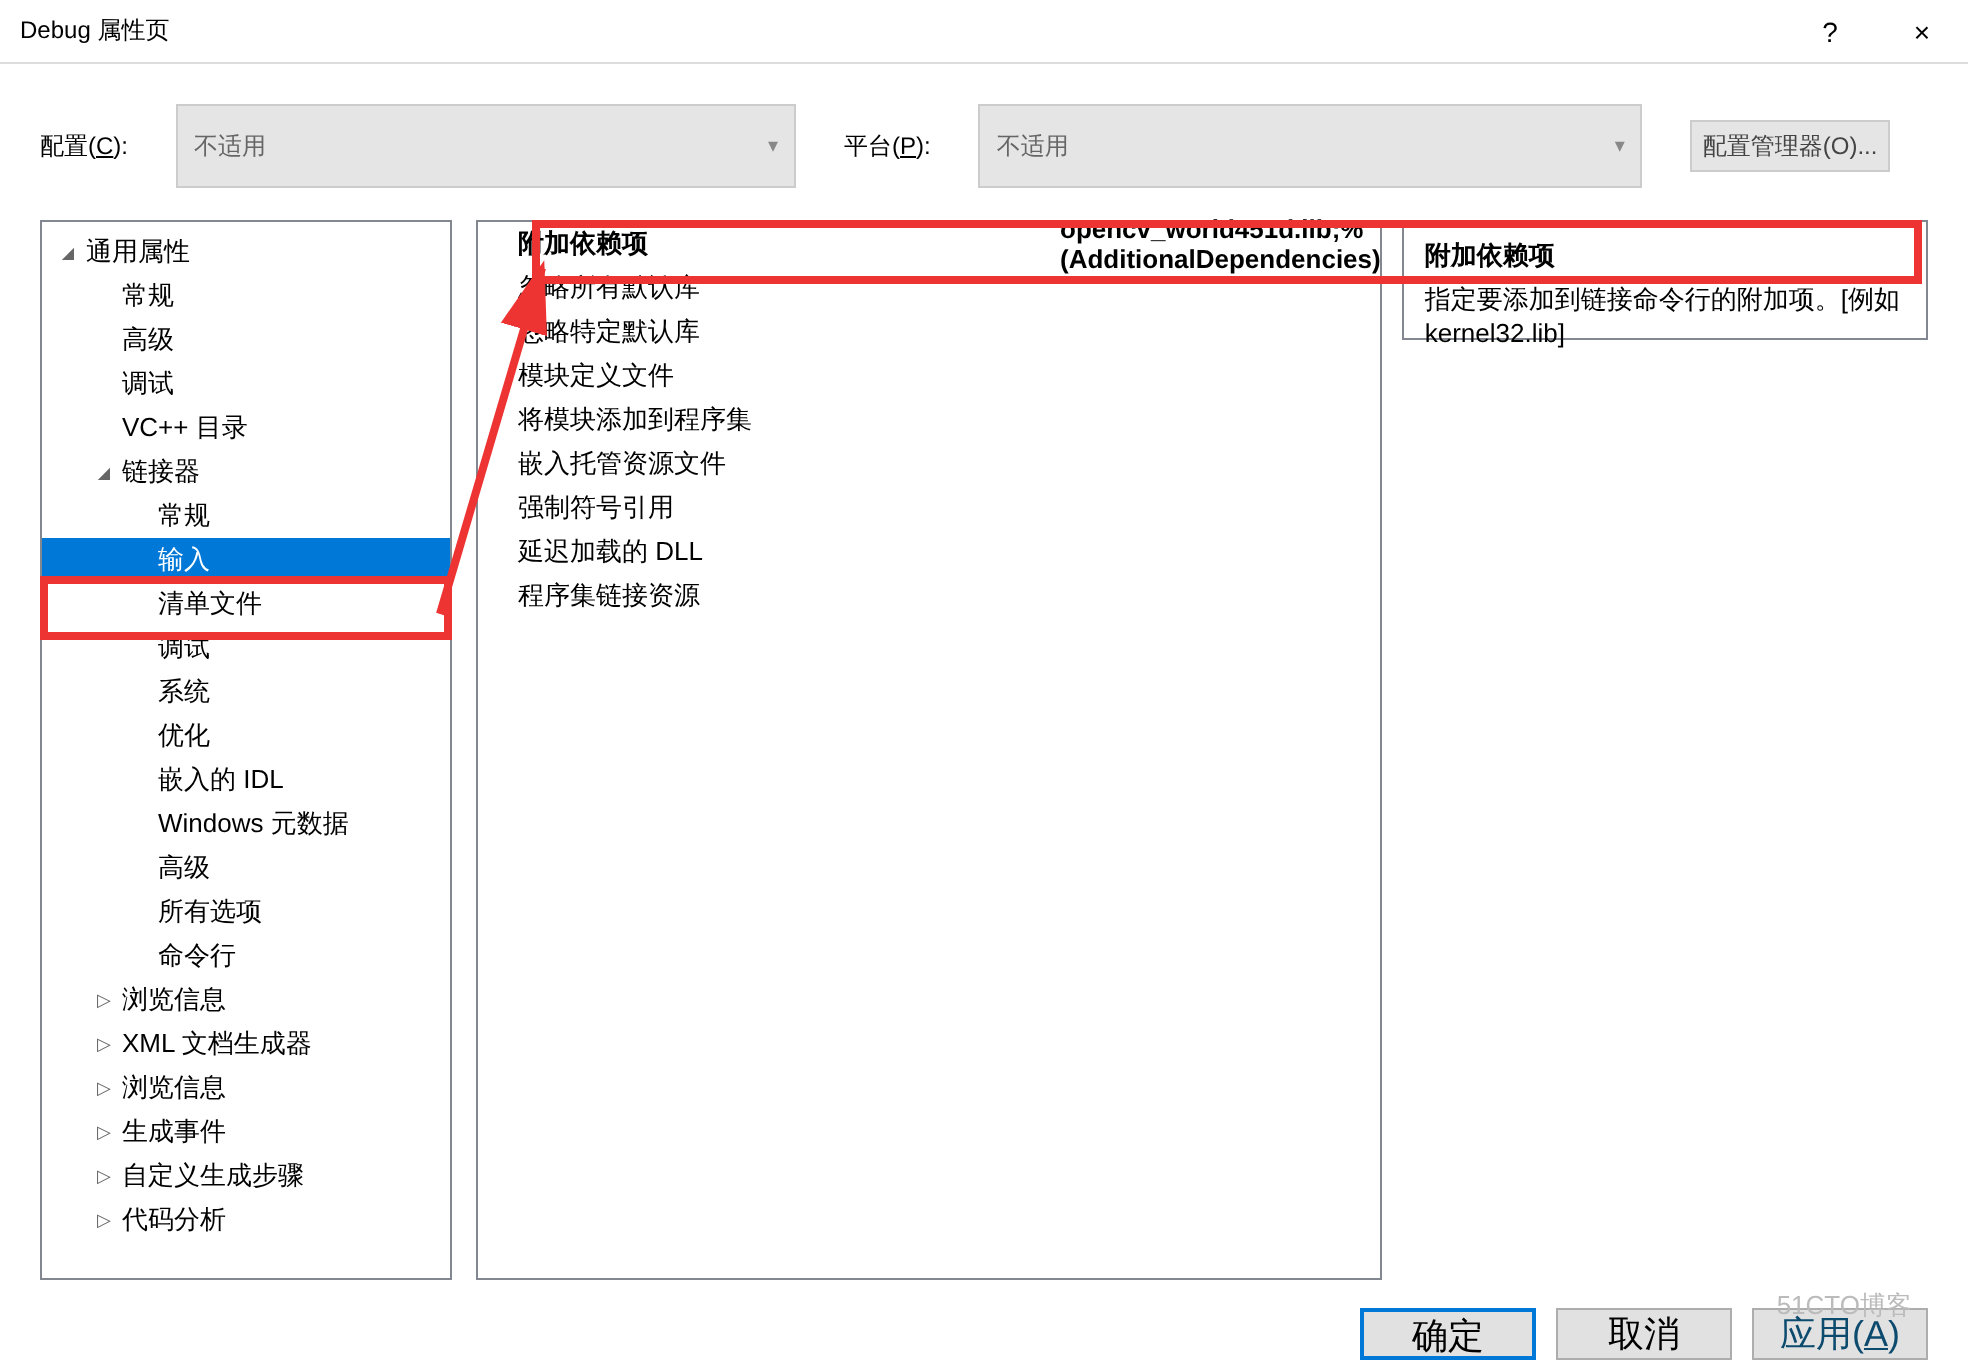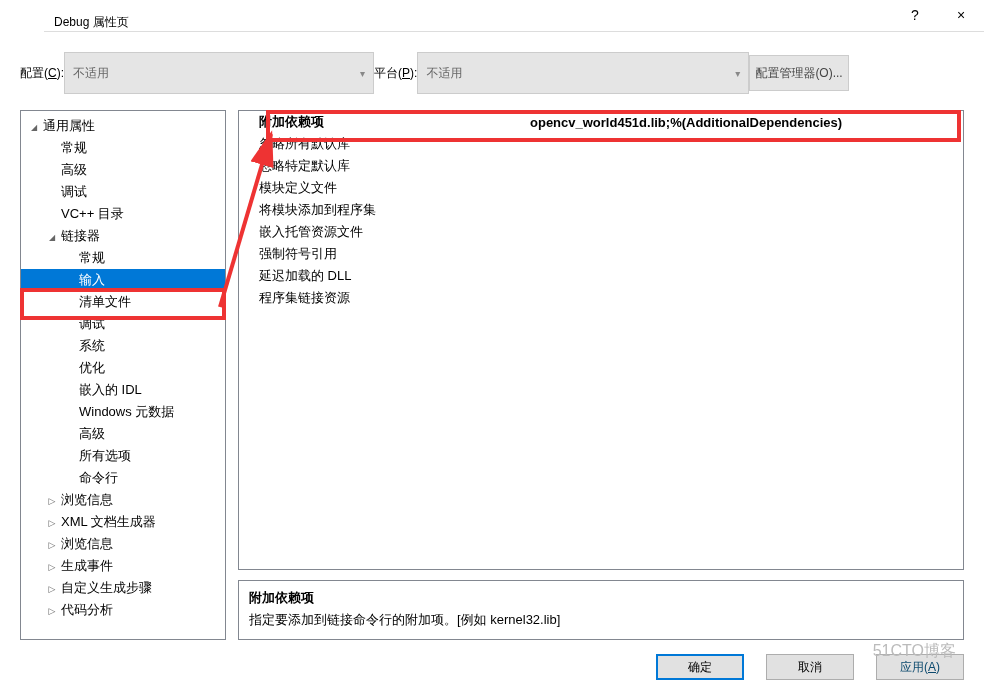--- a/index.html
+++ b/index.html
@@ -1,66 +1,66 @@
 <!DOCTYPE html>
 <html><head>
   <meta charset="utf-8">
   <style>
     * { box-sizing: border-box; margin: 0; padding: 0; }
     body { font-family: "Microsoft YaHei", "Segoe UI", sans-serif; font-size: 12px; background: #fff; width: 984px; height: 684px; overflow: hidden; position: relative; }
     
-    .titlebar { height: 32px; display: flex; align-items: flex-end; padding-left: 10px; border-bottom: 1px solid #ddd; margin-left: 44px; }
+    .titlebar { height: 32px; display: flex; align-items: center; padding-left: 10px; border-bottom: 1px solid #ddd; }
     .titlebar-title { flex: 1; font-size: 12px; }
     .titlebar-controls { display: flex; }
     .titlebar-btn { width: 46px; height: 32px; display: flex; align-items: center; justify-content: center; font-size: 14px; cursor: pointer; }
     
-    .config-row { display: flex; align-items: center; padding: 20px 20px 16px 20px; gap: 0; }
+    .config-row { display: flex; align-items: center; padding: 20px 20px 16px 20px; gap: 24px; }
     .config-label { font-size: 12px; }
     .config-label u { text-decoration: underline; }
     .config-select { height: 42px; border: 1px solid #ccc; background: #e5e5e5; padding: 0 8px; font-size: 12px; display: flex; align-items: center; justify-content: space-between; color: #666; }
     .config-select-1 { width: 310px; }
     .config-select-2 { width: 332px; }
-    .config-mgr-btn { height: 36px; border: 1px solid #ccc; background: #e5e5e5; padding: 0 5px; font-size: 12px; cursor: pointer; color: #444; }
+    .config-mgr-btn { height: 26px; border: 1px solid #ccc; background: #e5e5e5; padding: 0 5px; font-size: 12px; cursor: pointer; color: #444; }
     .chev { color: #888; font-size: 10px; }
     
     .content-area { display: flex; padding: 0 20px; gap: 12px; height: 530px; position: relative; }
     
     .tree-panel { width: 206px; border: 1px solid #828790; background: #fff; overflow-y: auto; padding: 4px 0; position: relative; }
     .tree-item { display: flex; align-items: center; height: 22px; padding-left: 6px; font-size: 13px; cursor: pointer; white-space: nowrap; }
     .tree-item.selected { background: #0078d7; color: #fff; }
     .tree-arrow { width: 14px; display: inline-block; text-align: center; font-size: 10px; color: #666; }
     .tree-arrow.expanded::before { content: "◢"; font-size: 8px; }
     .tree-arrow.collapsed::before { content: "▷"; font-size: 9px; }
     .tree-arrow.none::before { content: ""; }
     .tree-indent-0 { padding-left: 6px; }
     .tree-indent-1 { padding-left: 24px; }
     .tree-indent-2 { padding-left: 42px; }
     .tree-label { padding-left: 2px; }
     
     .red-highlight-tree { position: absolute; border: 4px solid #ee3333; left: 20px; top: 178px; width: 206px; height: 32px; pointer-events: none; z-index: 10; }
     .red-highlight-prop { position: absolute; border: 4px solid #ee3333; left: 266px; top: 0px; width: 695px; height: 32px; pointer-events: none; z-index: 10; }
     .red-arrow { position: absolute; left: 216px; top: 12px; z-index: 9; pointer-events: none; }
     
-    .right-panel { flex: 1; display: flex; flex-direction: column; gap: 10px; }
+    .right-panel { flex: 1; display: flex; flex-direction: row; gap: 10px; }
     .prop-grid { flex: 1; border: 1px solid #828790; background: #fff; position: relative; }
     .prop-row { display: flex; height: 22px; align-items: center; font-size: 13px; border-bottom: 0px solid #eee; }
     .prop-name { width: 260px; padding-left: 20px; }
     .prop-name.bold { font-weight: bold; }
     .prop-value { flex: 1; font-weight: bold; margin-left: 31px; }
     
     .desc-panel { border: 1px solid #828790; background: #fff; padding: 8px 10px; height: 60px; }
     .desc-title { font-weight: bold; font-size: 13px; margin-bottom: 4px; }
     .desc-text { font-size: 13px; }
     
     .button-row { display: flex; justify-content: flex-end; gap: 10px; padding: 14px 20px; }
-    .dlg-btn { min-width: 88px; height: 26px; border: 1px solid #adadad; background: #e1e1e1; font-size: 12px; cursor: pointer; margin-left: 12px; }
+    .dlg-btn { min-width: 88px; height: 26px; border: 1px solid #adadad; background: #e1e1e1; font-size: 18px; cursor: pointer; }
     .dlg-btn.primary { border: 2px solid #0078d7; }
     .dlg-btn:disabled { color: #0c4a6e; }
     
-    .watermark { position: absolute; bottom: 22px; right: 28px; color: #bbb; font-size: 16px; z-index: 20; pointer-events: none; margin-top: 35px; }
+    .watermark { position: absolute; bottom: 22px; right: 28px; color: #bbb; font-size: 13px; z-index: 20; pointer-events: none; margin-top: 35px; }
     
     ::-webkit-scrollbar { width: 16px; }
     ::-webkit-scrollbar-track { background: #f0f0f0; }
     ::-webkit-scrollbar-thumb { background: #cdcdcd; border: 1px solid #aaa; }
   </style>
 </head>
 <body>
 
 <div class="titlebar">
   <span class="titlebar-title">Debug 属性页</span>

